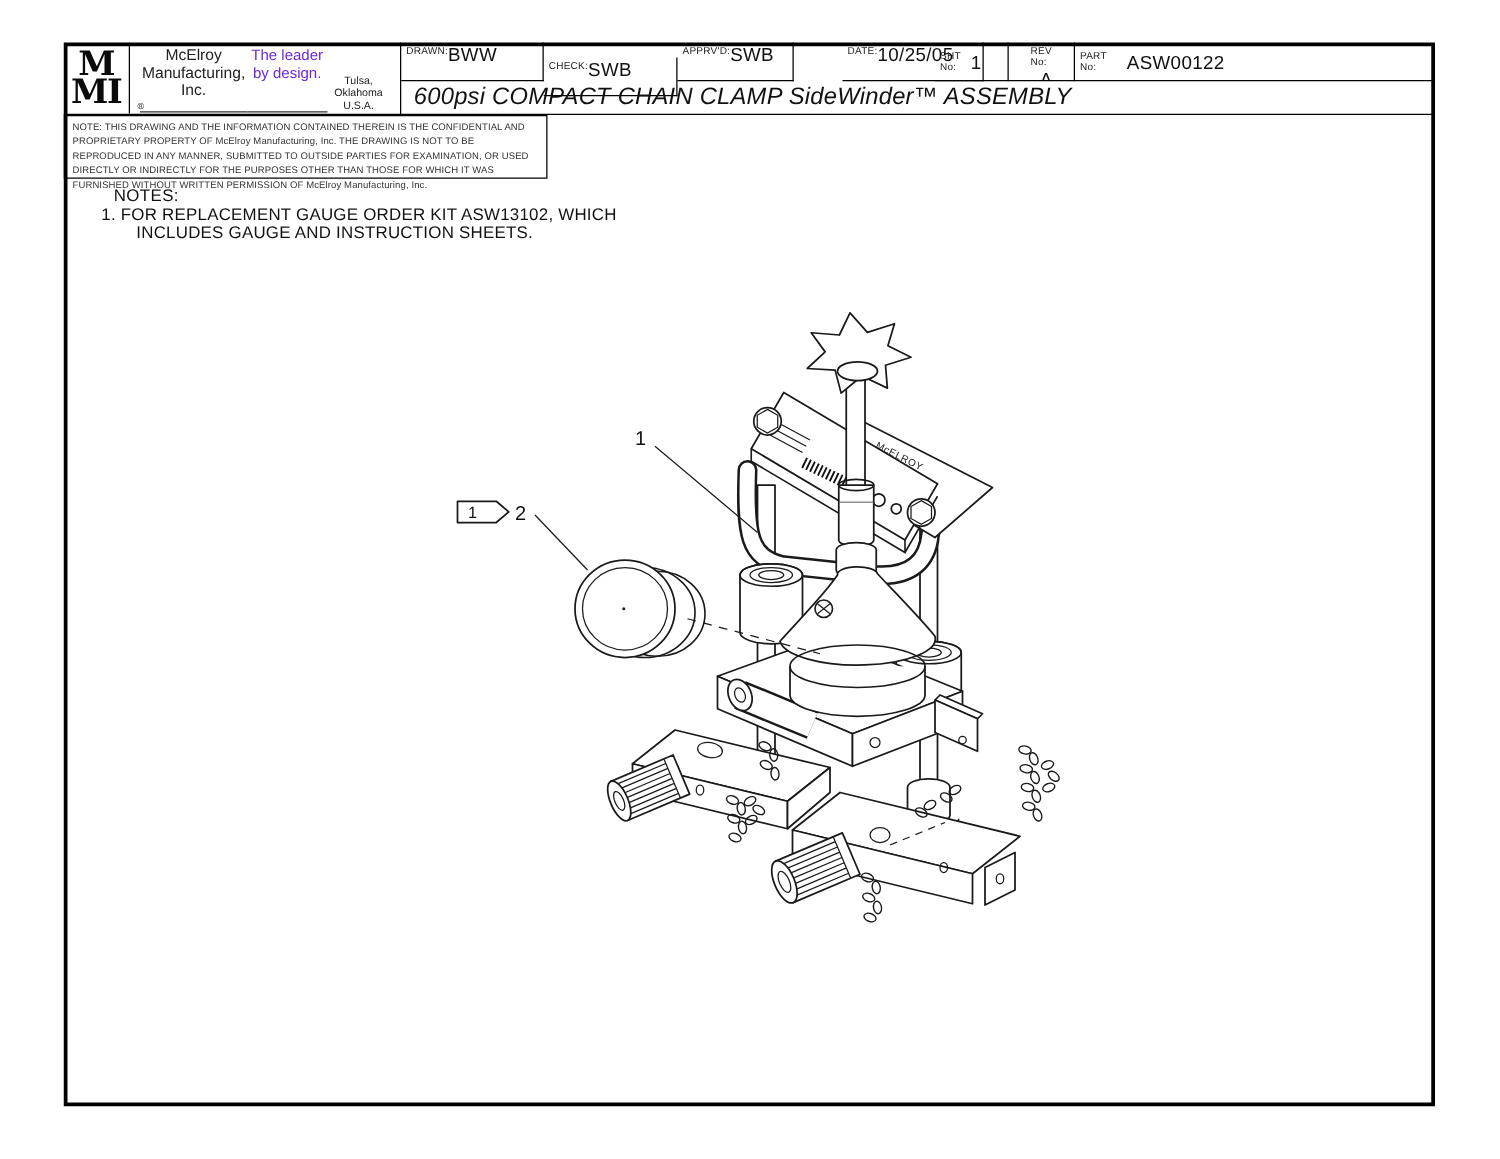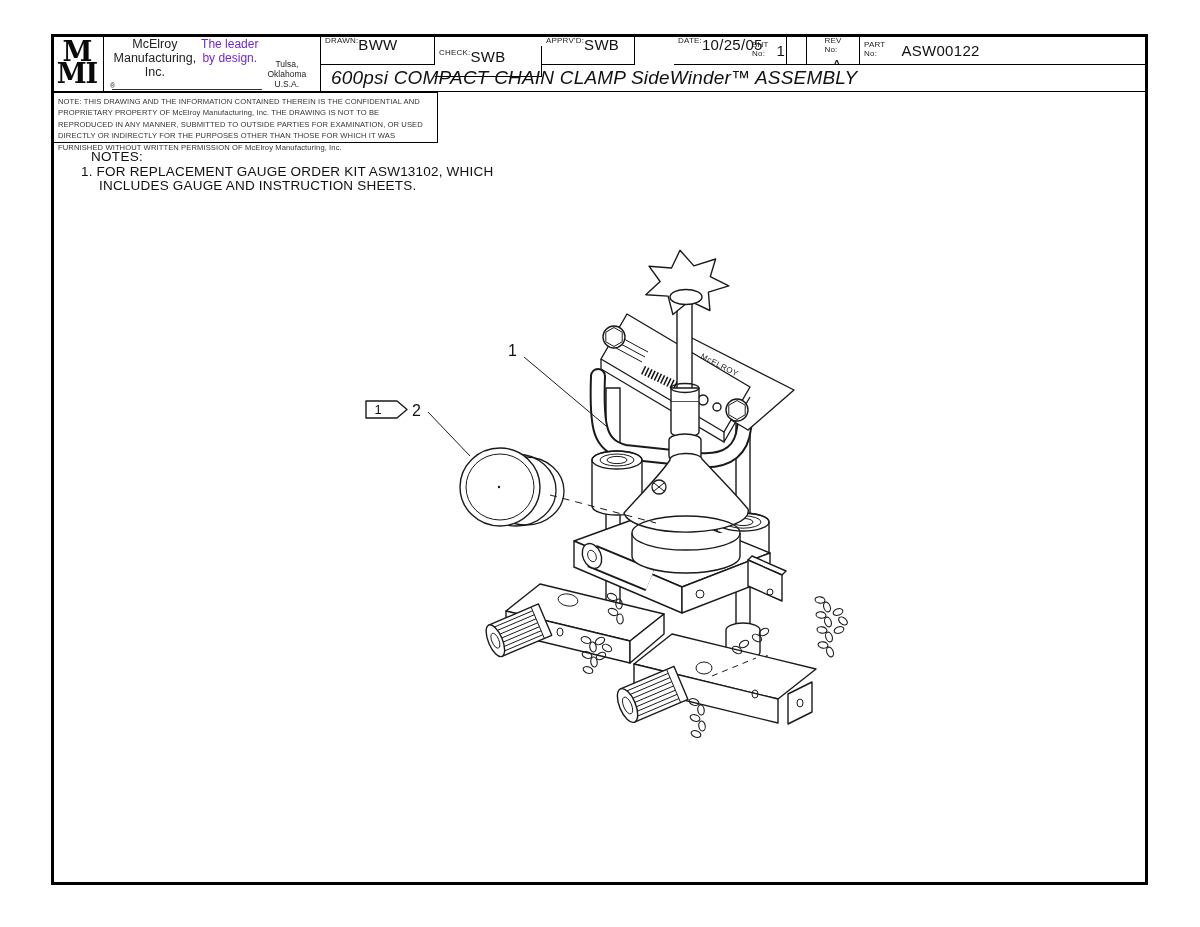--- a/index.html
+++ b/index.html
@@ -37,21 +37,21 @@
   .cell-part .fld-value{margin-left:16px;}
   .title-row{left:321px;top:65px;width:827px;height:27px;border-bottom:1.5px solid #000;
              display:flex;align-items:center;padding-left:10px;font-size:19px;color:#111;
              letter-spacing:.2px;font-style:italic;}
   
   .note-box{left:51px;top:92px;width:387px;height:51px;border:1.5px solid #000;
             padding:3px 6px;font-size:7.6px;line-height:1.5;color:#333;letter-spacing:.1px;}
   
   .notes-head{left:57px;top:149px;font-size:13.5px;color:#111;letter-spacing:.3px;margin-left:34px;}
   .notes-l1{left:81px;top:164px;font-size:13.5px;color:#111;letter-spacing:.2px;}
-  .notes-l2{left:99px;top:178px;font-size:13.5px;color:#111;letter-spacing:.2px;}
+  .notes-l2{left:109px;top:178px;font-size:13.5px;color:#111;letter-spacing:.2px;}
   
   svg.drawing{position:absolute;left:340px;top:230px;width:540px;height:550px;}
   svg.drawing *{vector-effect:non-scaling-stroke;}
   .ln{fill:none;stroke:#1a1a1a;stroke-width:1.3;}
   .sh{fill:#fff;stroke:#1a1a1a;stroke-width:1.4;stroke-linejoin:round;}
   .thin{fill:none;stroke:#1a1a1a;stroke-width:1;}
   .chain{fill:none;stroke:#1a1a1a;stroke-width:1.1;}
   .callout-text{font-family:"Liberation Sans",sans-serif;font-size:16px;fill:#111;stroke:none;}
   .flag-text{font-family:"Liberation Sans",sans-serif;font-size:13px;fill:#111;stroke:none;}
   .engrave{font-family:"Liberation Sans",sans-serif;font-size:8px;fill:#222;stroke:none;letter-spacing:.5px;}

